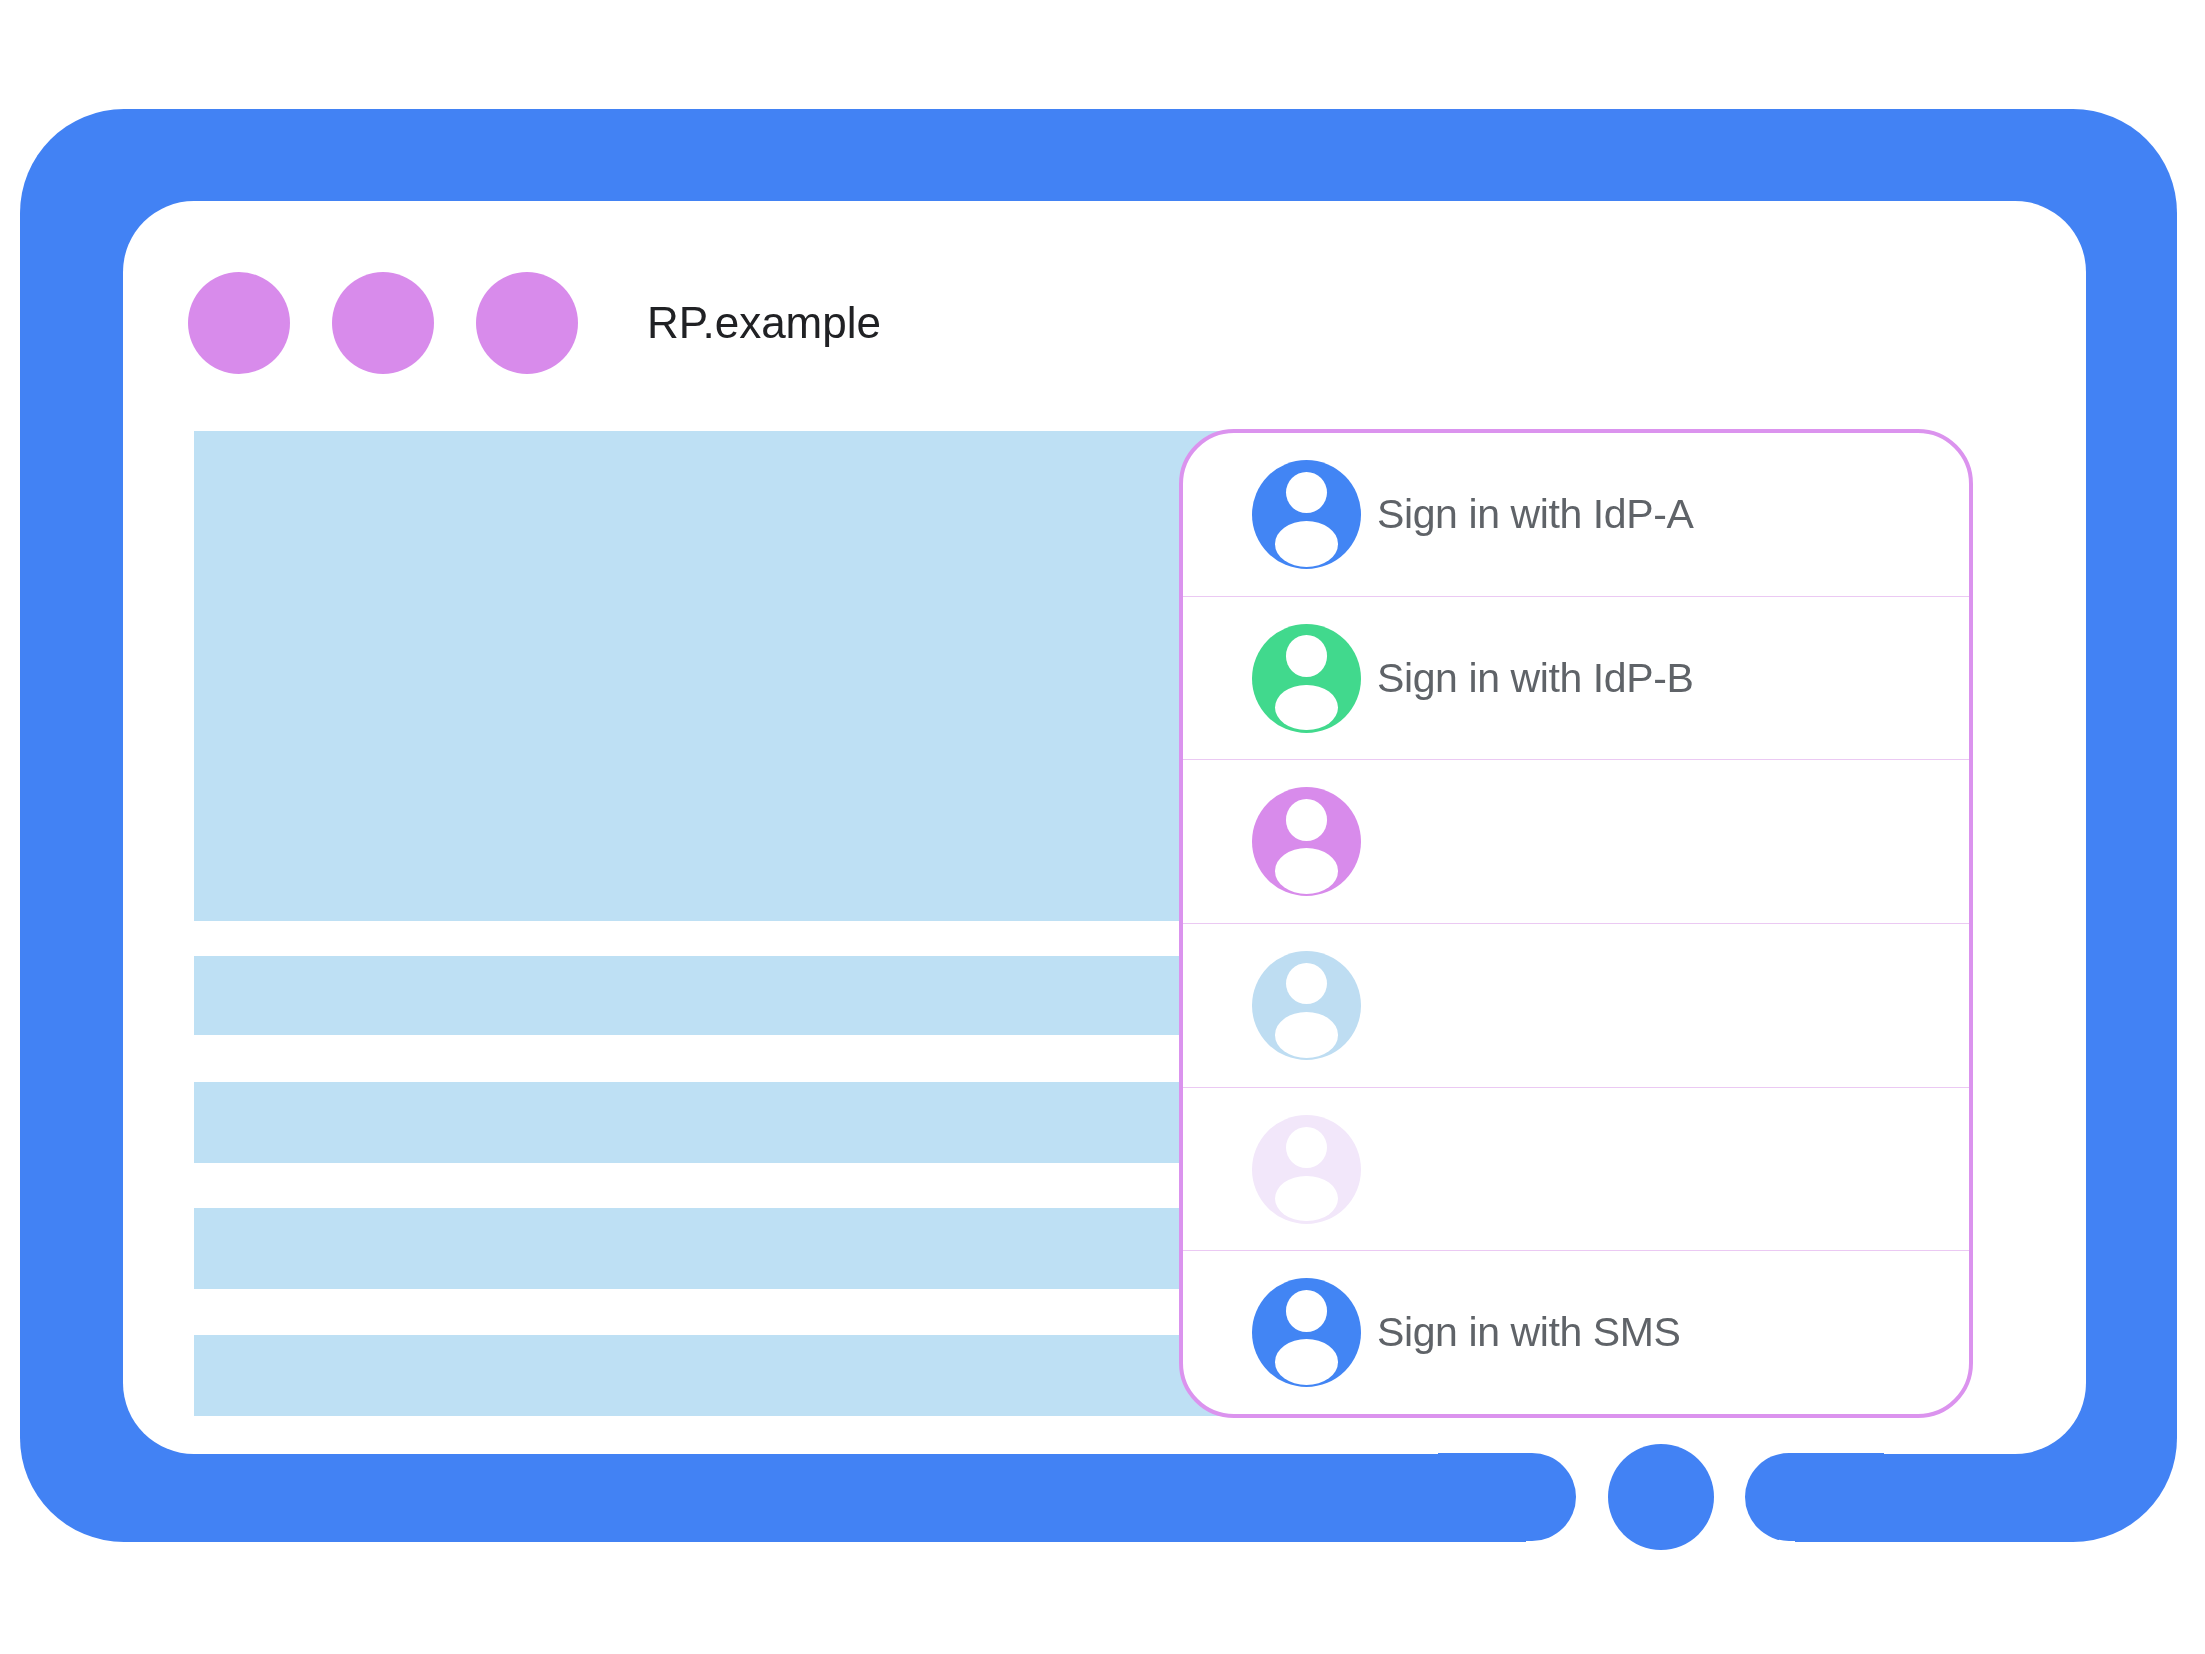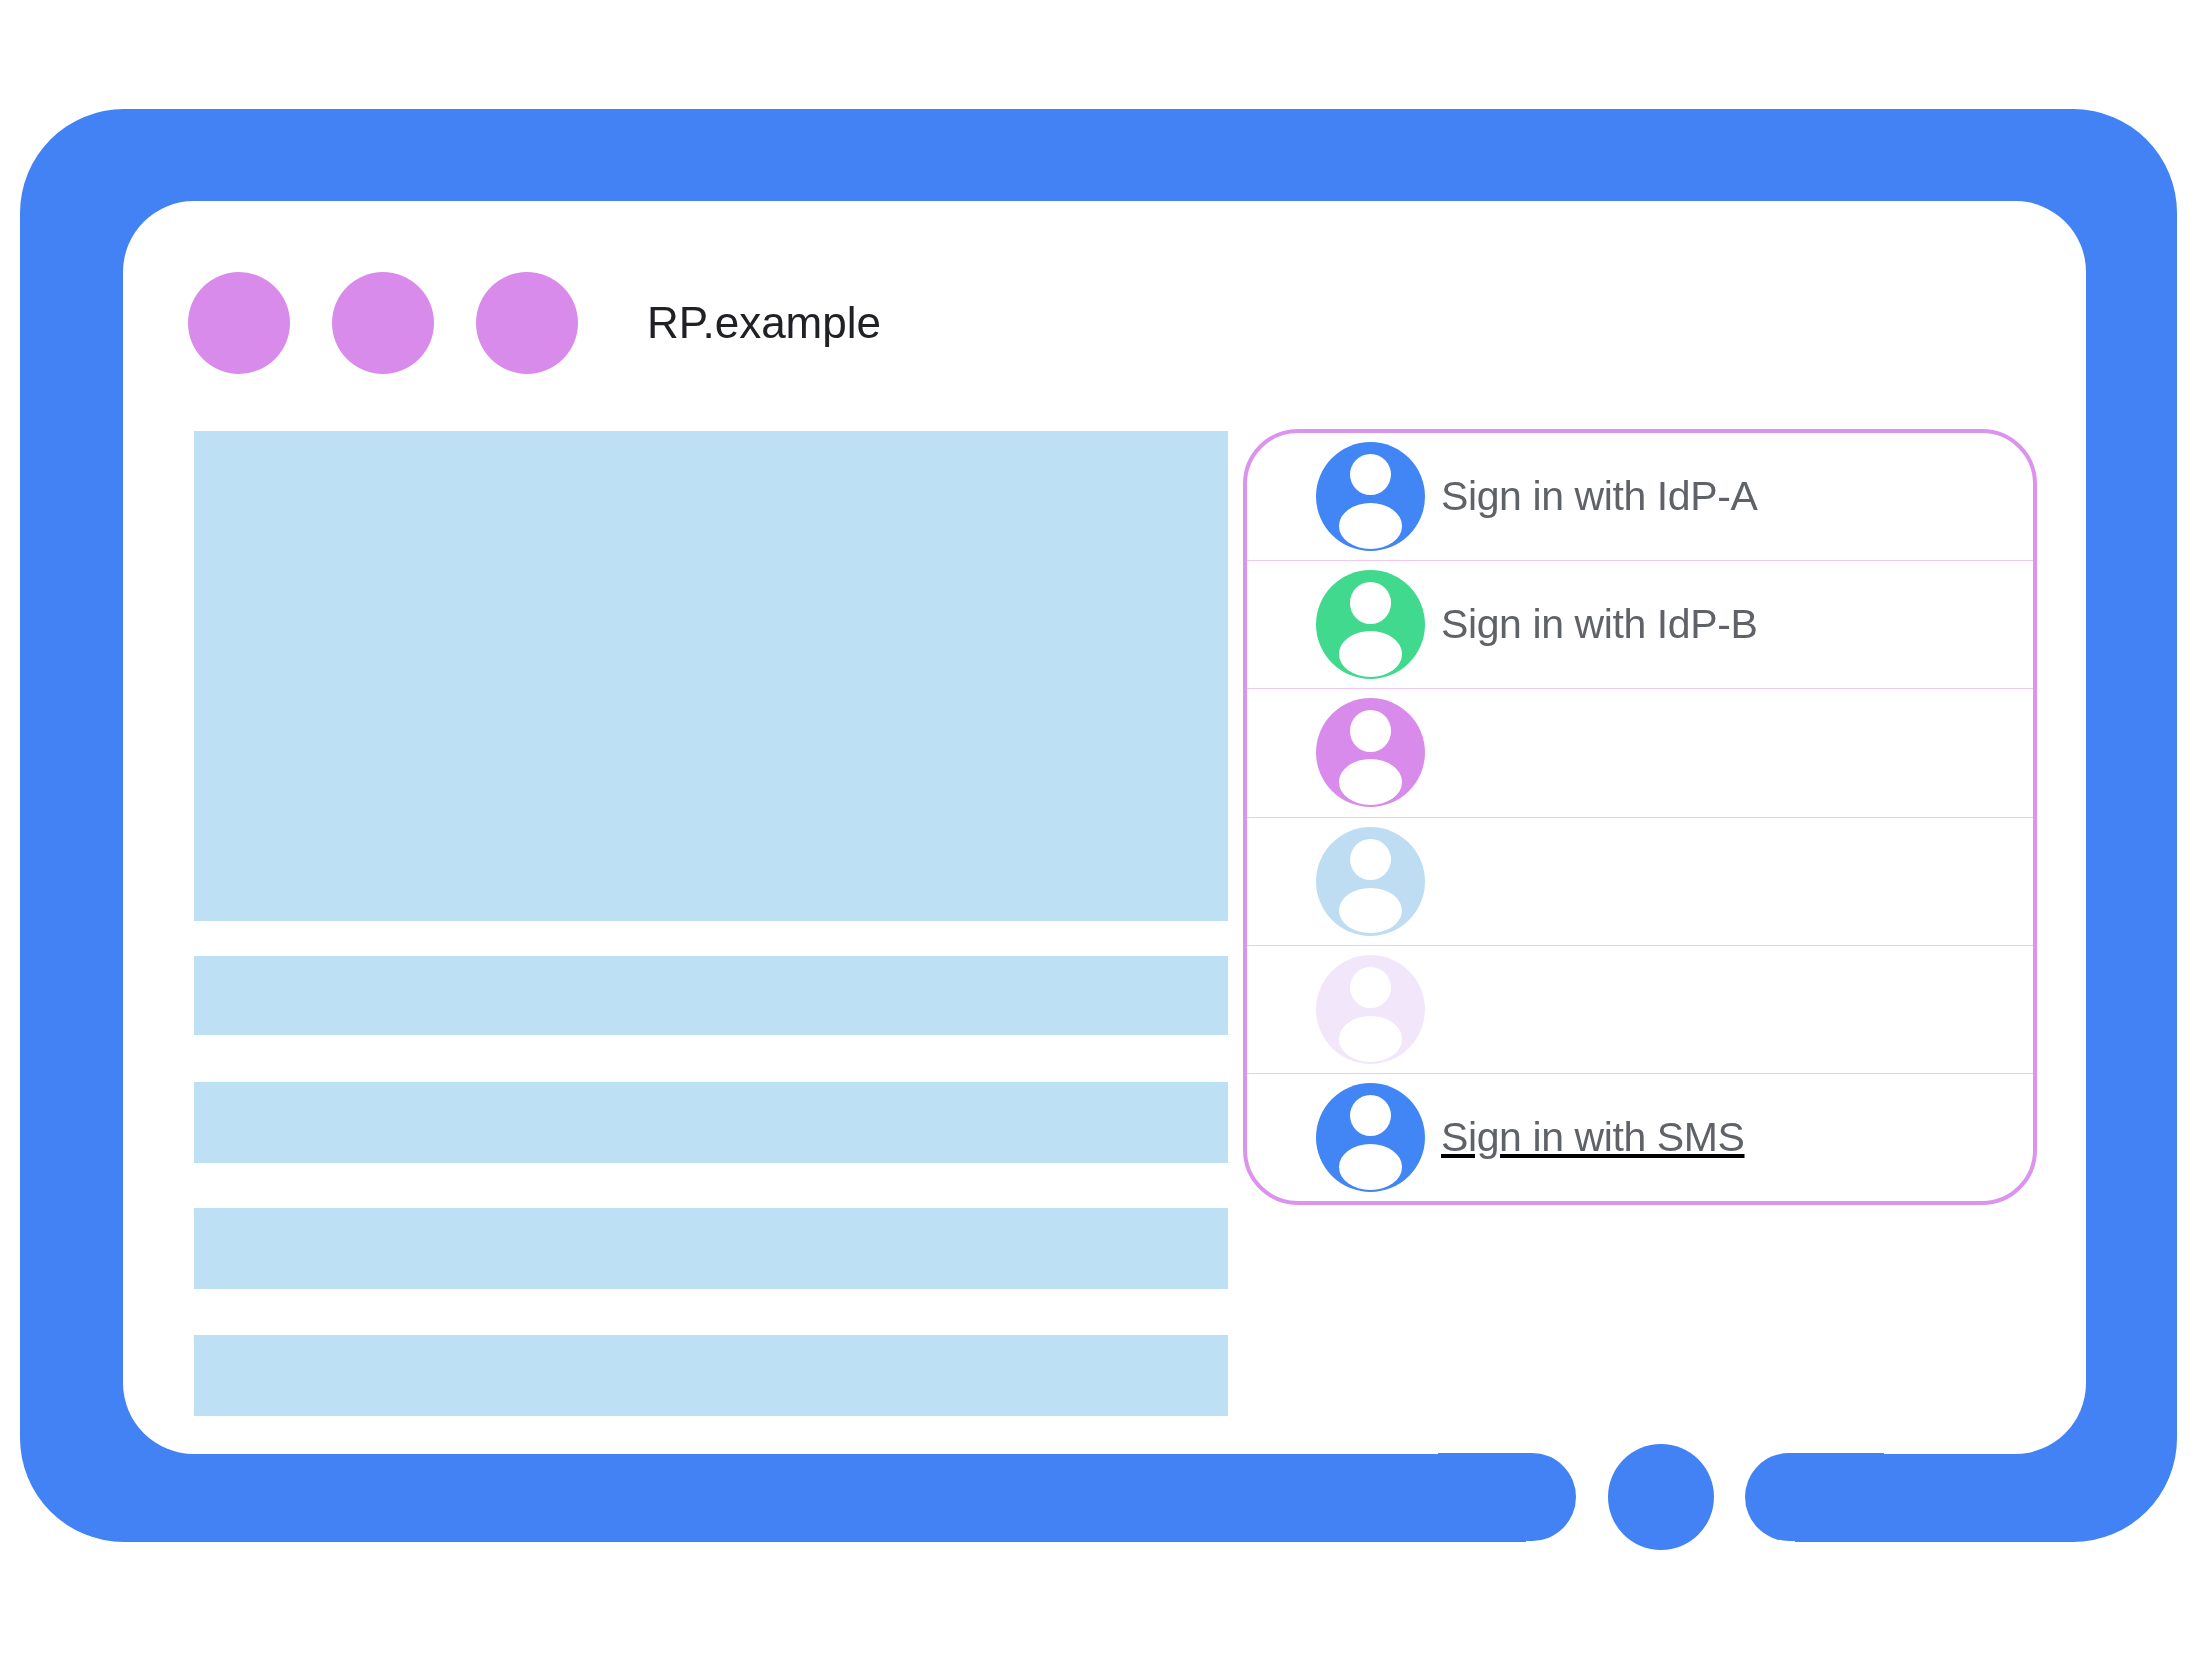--- a/index.html
+++ b/index.html
@@ -50,40 +50,40 @@
   .ph { position: absolute; left: 71px; width: 1034px; background: var(--placeholder); }
   .ph.hero { top: 230px; height: 490px; }
   .ph.l1 { top: 755px;  height: 79px; }
   .ph.l2 { top: 881px;  height: 81px; }
   .ph.l3 { top: 1007px; height: 81px; }
   .ph.l4 { top: 1134px; height: 81px; }
 
   
   .dialog {
     position: absolute;
-    left: 1120px; top: 228px;
-    width: 794px; height: 776px;
+    left: 1056px; top: 228px;
+    width: 794px; height: 989px;
     box-sizing: border-box;
     background: #ffffff;
     border: 4.4px solid var(--dialog-border);
     border-radius: 55px;
     display: flex;
     flex-direction: column;
     overflow: hidden;
   }
   .row {
     flex: 1;
     display: flex;
     align-items: center;
     padding-left: 69px;
     gap: 16px;
     border-bottom: 1.8px solid var(--dialog-divider);
     cursor: pointer;
   }
-  .row:last-child { border-bottom: none; text-decoration: underline; }
+  .row:last-child { border-bottom: none; }
   .avatar {
     flex: none;
     width: 109px; height: 109px;
     border-radius: 50%;
     position: relative;
     overflow: hidden;
   }
   .avatar::before {           
     content: "";
     position: absolute;

